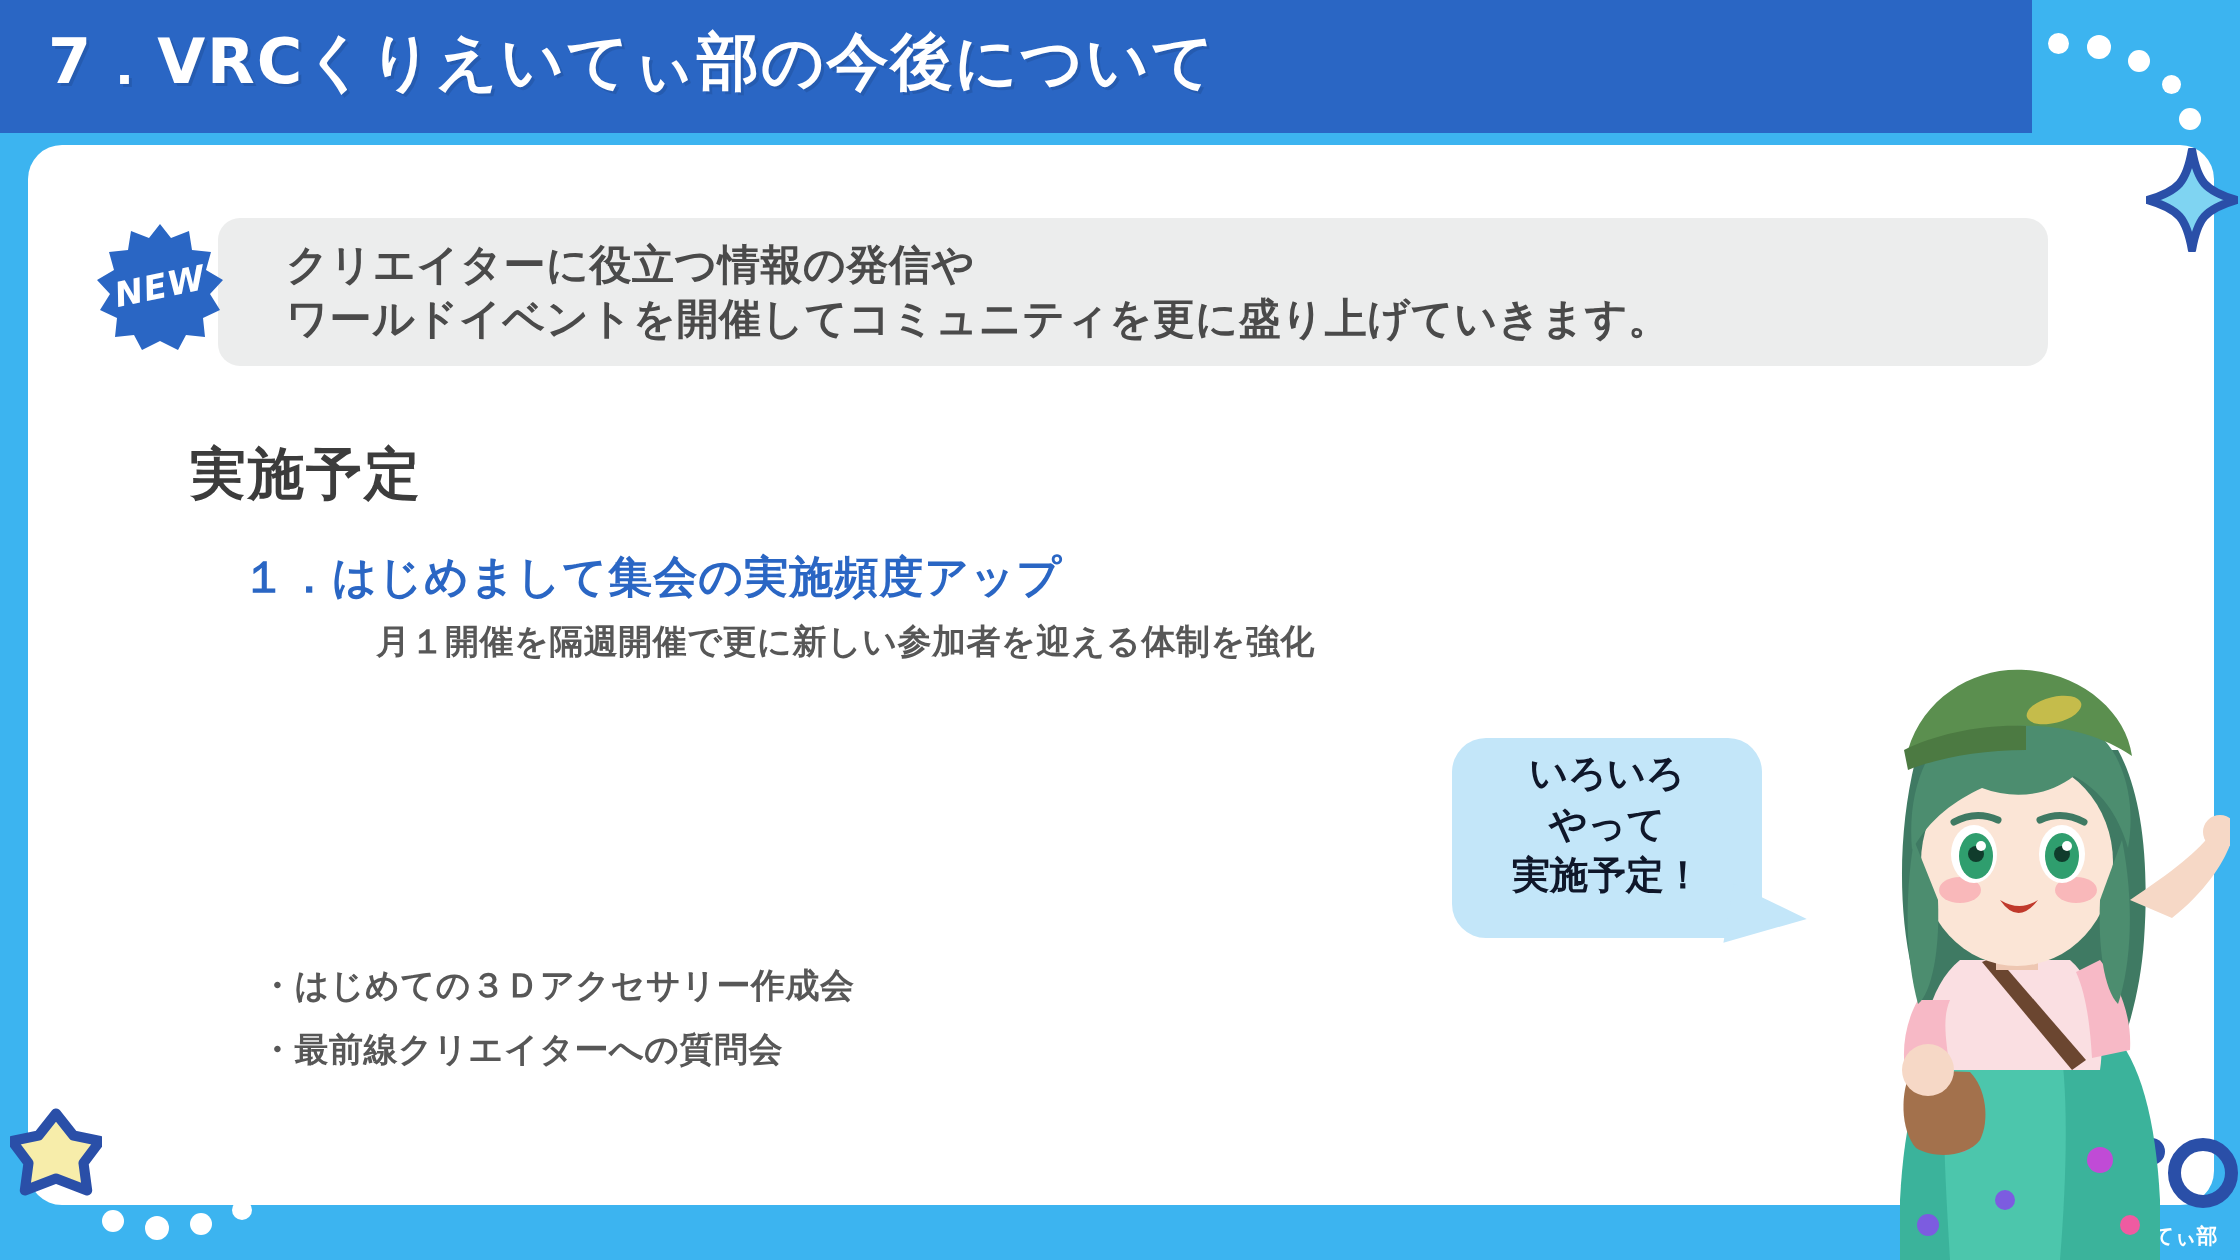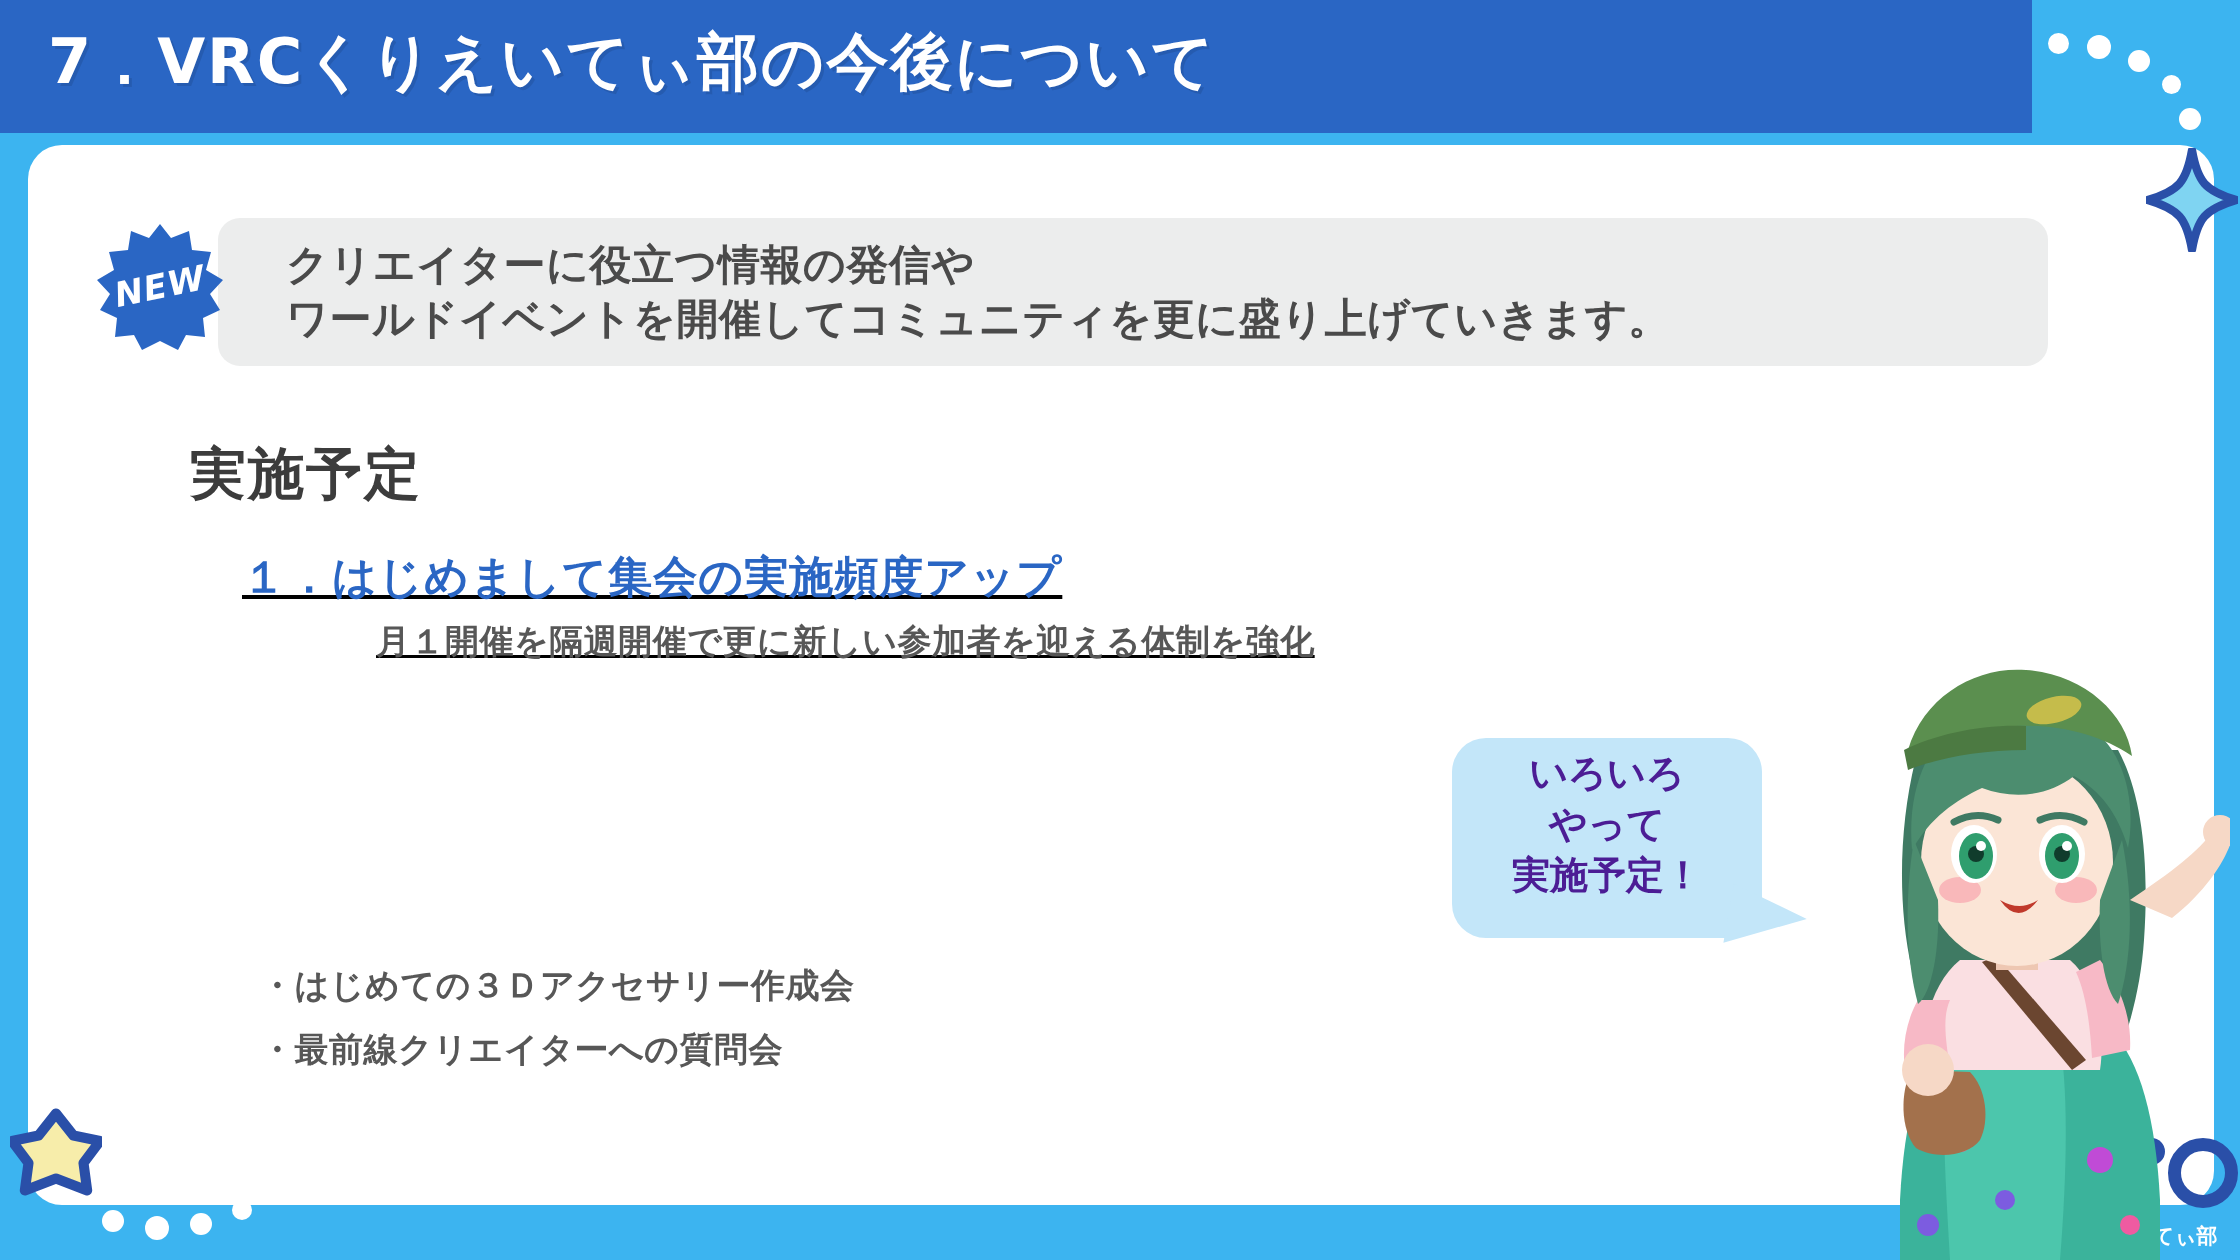--- a/index.html
+++ b/index.html
@@ -63,21 +63,21 @@
   .item{position:absolute;}
   .item-title{
     font-size:44px;font-weight:bold;color:#2a66c4;letter-spacing:1px;
     white-space:nowrap;
   }
   .item-sub{
     font-size:34px;font-weight:bold;color:#575757;letter-spacing:0.5px;
     white-space:pre;
   }
 
-  #item1{left:242px;top:548px;text-decoration:underline;}
+  #item1{left:242px;top:548px;}
   #item1 .item-sub{margin-left:134px;margin-top:12px;}
 
   #item2{left:242px;top:724px;}
   #item2 .item-sub{margin-left:30px;margin-top:10px;}
   #item2 .item-sub + .item-sub{margin-top:6px;}
 
   #item3{left:242px;top:953px;}
   #item3 .item-sub{margin-left:18px;margin-top:10px;}
   #item3 .item-sub + .item-sub{margin-top:18px;}
 
@@ -88,21 +88,21 @@
   }
   .bubble-tail{
     position:absolute;left:1728px;top:890px;width:0;height:0;
     border-top:22px solid transparent;
     border-bottom:38px solid transparent;
     border-left:78px solid #c3e6f9;
     z-index:5;transform:rotate(10deg);
   }
   .bubble-text{
     position:absolute;left:1452px;top:748px;width:310px;
-    text-align:center;color:#4c1d95;font-weight:bold;
+    text-align:center;color:#0f172a;font-weight:bold;
     font-size:38px;line-height:1.34;z-index:6;
   }
 
   
   .footer-band{
     position:absolute;left:0;bottom:0;width:2240px;height:55px;background:#3cb4f0;
   }
   .copyright{
     position:absolute;right:22px;bottom:10px;
     font-size:21px;color:#ffffff;font-weight:bold;letter-spacing:0.4px;

